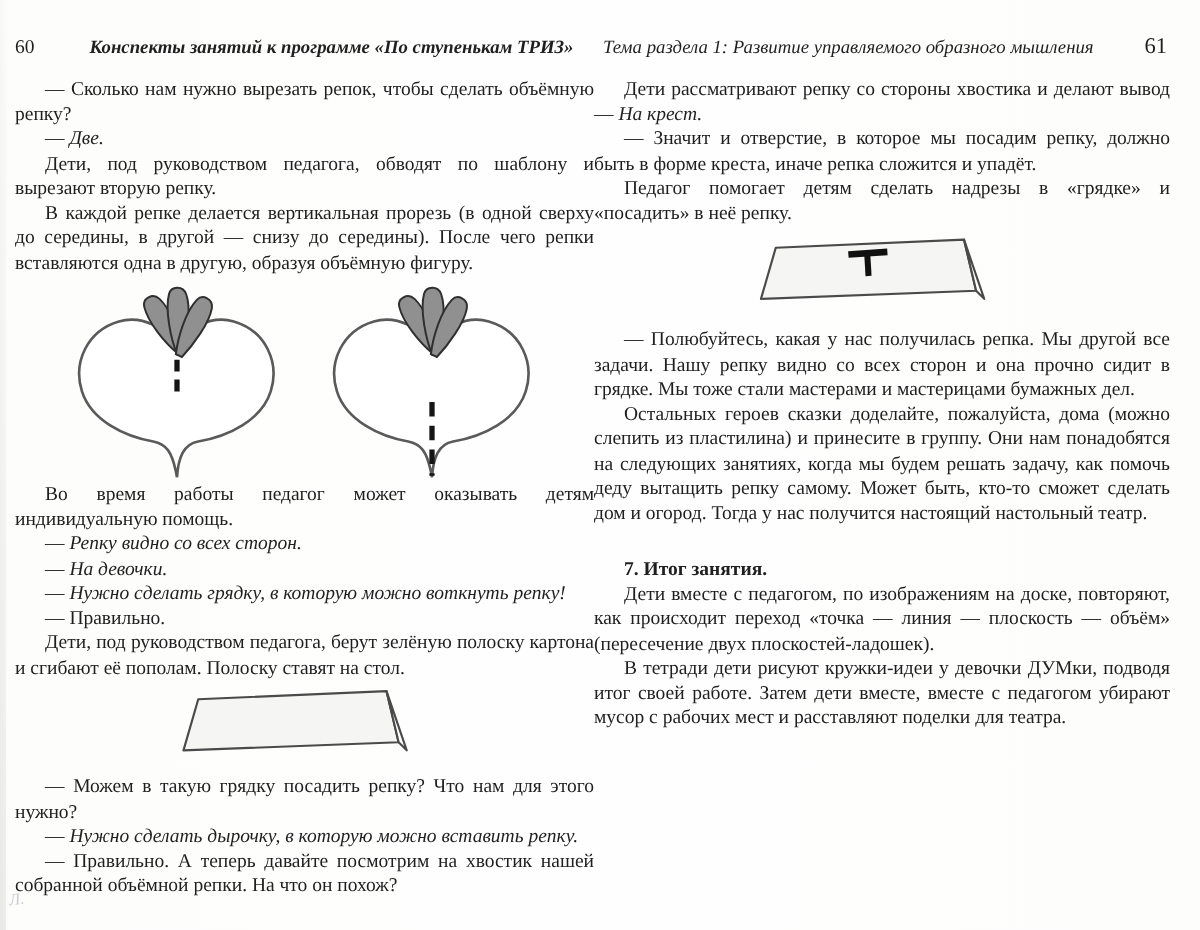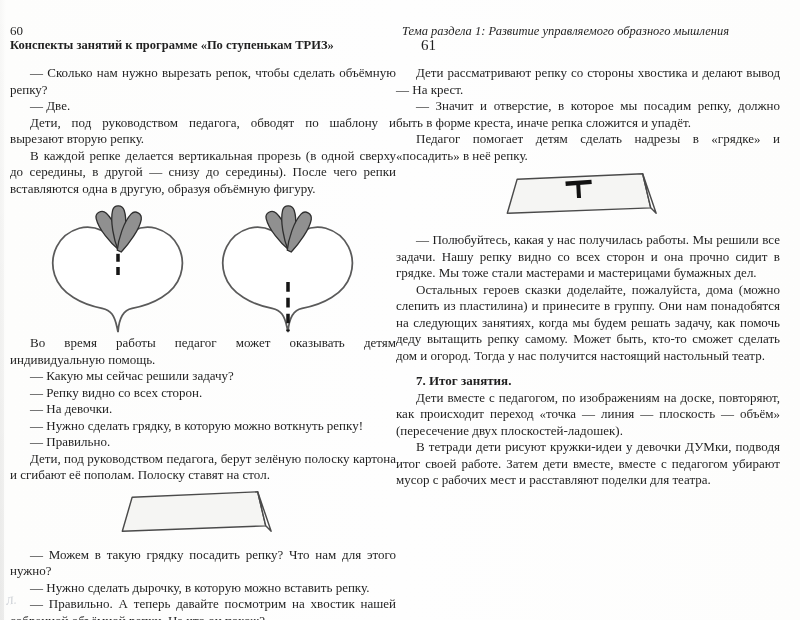--- a/index.html
+++ b/index.html
@@ -12,35 +12,35 @@
   .spread{
     position:relative;width:800px;height:620px;
     background:linear-gradient(90deg,#f7f7f6 0px,#fdfdfc 6px,#fefefe 50%,#fdfdfc 100%);
   }
   .page{position:absolute;top:0;height:620px;}
   .page-left{left:10px;width:386px;}
   .page-right{left:396px;width:384px;}
 
   .running-head{
     display:flex;align-items:baseline;
-    margin-top:24px;font-size:12.5px;line-height:14px;flex-direction:column;
+    margin-top:24px;font-size:12.5px;line-height:14px;
   }
   .page-left .running-head .pgnum{width:36px;text-align:left;font-size:13px;}
-  .page-left .running-head .rtitle{flex:1;text-align:center;font-weight:bold;}
+  .page-left .running-head .rtitle{flex:1;text-align:center;font-style:italic;font-weight:bold;}
   .page-right .running-head .rtitle{flex:1;text-align:left;font-style:italic;padding-left:6px;}
   .page-right .running-head .pgnum{width:40px;text-align:right;font-size:15px;padding-right:2px;}
 
   .body-col{
     margin-top:13px;
     font-size:13px;line-height:16.5px;
     text-align:justify;
   }
   .para{margin:0;text-indent:20px;}
-  .space-before{margin-top:9px;}
-  .i{margin-top:44px;}
+  .space-before{margin-top:21px;}
+  .i{font-style:italic;margin-top:44px;}
   .u{}
   .b{font-weight:bold;}
 
   .fig{display:flex;justify-content:center;align-items:flex-start;}
   .fig-turnips{gap:18px;margin:4px 0 2px 0;}
   .fig-strip{margin:6px 0 5px 0;}
   .fig-strip-cross{margin:8px 0 8px 0;}
 
   .watermark{
     position:absolute;left:6px;bottom:14px;
@@ -82,21 +82,20 @@
       <path d="M85,52 C79,36 58,26 41,31 C17,38 6,62 13,84 C20,106 45,118 67,122 C77,124 81,130 84,144 L85,149 C86,134 90,124 101,122 C124,118 149,106 156,84 C163,62 152,38 128,31 C111,26 91,36 85,52 Z" fill="#ffffff" stroke="#5a5a5a" stroke-width="2"></path>
       <g fill="#909090" stroke="#2f2f2f" stroke-width="1.5">
         <path d="M0,2 C-4,-10 -7,-30 -3,-42 C-1,-48 8,-48 10,-41 C13,-30 9,-10 5,2 Z" transform="translate(85,54) rotate(-32)"></path>
         <path d="M0,2 C-4,-10 -7,-32 -3,-44 C-1,-50 8,-50 10,-43 C13,-32 9,-10 5,2 Z" transform="translate(85,54) rotate(-4)"></path>
         <path d="M0,2 C-4,-10 -7,-30 -3,-42 C-1,-48 8,-48 10,-41 C13,-30 9,-10 5,2 Z" transform="translate(85,54) rotate(25)"></path>
       </g>
       <line x1="85" y1="92" x2="85" y2="148" stroke="#151515" stroke-width="4" stroke-dasharray="11,7"></line>
     </svg>
   </div>
         <p class="para"><span>Во время работы педагог может оказывать детям индивидуальную помощь.</span></p>
-        <p class="para"><span>— Какую мы сейчас решили задачу?</span></p>
         <p class="para"><span>— </span><span class="i">Репку видно со всех сторон.</span></p>
         <p class="para"><span>— </span><span class="i">На девочки.</span></p>
         <p class="para"><span>— </span><span class="i">Нужно сделать грядку, в которую можно воткнуть репку!</span></p>
         <p class="para"><span>— Правильно.</span></p>
         <p class="para"><span>Дети, под руководством педагога, берут зелёную полоску картона и сгибают её пополам. Полоску ставят на стол.</span></p>
         <div class="fig fig-strip">
     <svg width="172" height="52" viewBox="0 0 190 58">
       <polygon points="16,8 156,2 165,40 5,46" fill="#f5f5f3" stroke="#4a4a4a" stroke-width="1.6" stroke-linejoin="round"></polygon>
       <polygon points="156,2 171,46 165,40" fill="#ffffff" stroke="#4a4a4a" stroke-width="1.6" stroke-linejoin="round"></polygon>
     </svg>
@@ -117,21 +116,21 @@
         <p class="para"><span>— Значит и отверстие, в которое мы посадим репку, должно быть в форме креста, иначе репка сложится и упадёт.</span></p>
         <p class="para"><span>Педагог помогает детям сделать надрезы в «грядке» и «посадить» в неё репку.</span></p>
         <div class="fig fig-strip-cross">
     <svg width="172" height="52" viewBox="0 0 190 58">
       <polygon points="16,8 156,2 165,40 5,46" fill="#f5f5f3" stroke="#4a4a4a" stroke-width="1.6" stroke-linejoin="round"></polygon>
       <polygon points="156,2 171,46 165,40" fill="#ffffff" stroke="#4a4a4a" stroke-width="1.6" stroke-linejoin="round"></polygon>
       <path d="M70,13 L99,11" stroke="#111111" stroke-width="5"></path>
       <path d="M84,12 L85,29" stroke="#111111" stroke-width="4.5"></path>
     </svg>
   </div>
-        <p class="para"><span>— Полюбуйтесь, какая у нас получилась работы. Мы решили все задачи. Нашу репку видно со всех сторон и она прочно сидит в грядке. Мы тоже стали мастерами и мастерицами бумажных дел.</span></p>
+        <p class="para"><span>— Полюбуйтесь, какая у нас получилась репка. Мы другой все задачи. Нашу репку видно со всех сторон и она прочно сидит в грядке. Мы тоже стали мастерами и мастерицами бумажных дел.</span></p>
         <p class="para"><span>Остальных героев сказки доделайте, пожалуйста, дома (можно слепить из пластилина) и принесите в группу. Они нам понадобятся на следующих занятиях, когда мы будем решать задачу, как помочь деду вытащить репку самому. Может быть, кто-то сможет сделать дом и огород. Тогда у нас получится настоящий настольный театр.</span></p>
         <p class="para space-before"><span class="u b">7. Итог занятия.</span></p>
         <p class="para"><span>Дети вместе с педагогом, по изображениям на доске, повторяют, как происходит переход «точка — линия — плоскость — объём» (пересечение двух плоскостей-ладошек).</span></p>
         <p class="para"><span>В тетради дети рисуют кружки-идеи у девочки ДУМки, подводя итог своей работе. Затем дети вместе, вместе с педагогом убирают мусор с рабочих мест и расставляют поделки для театра.</span></p>
       </div>
   </div>
 
   <div class="watermark">Л.</div>
 </div>
 

